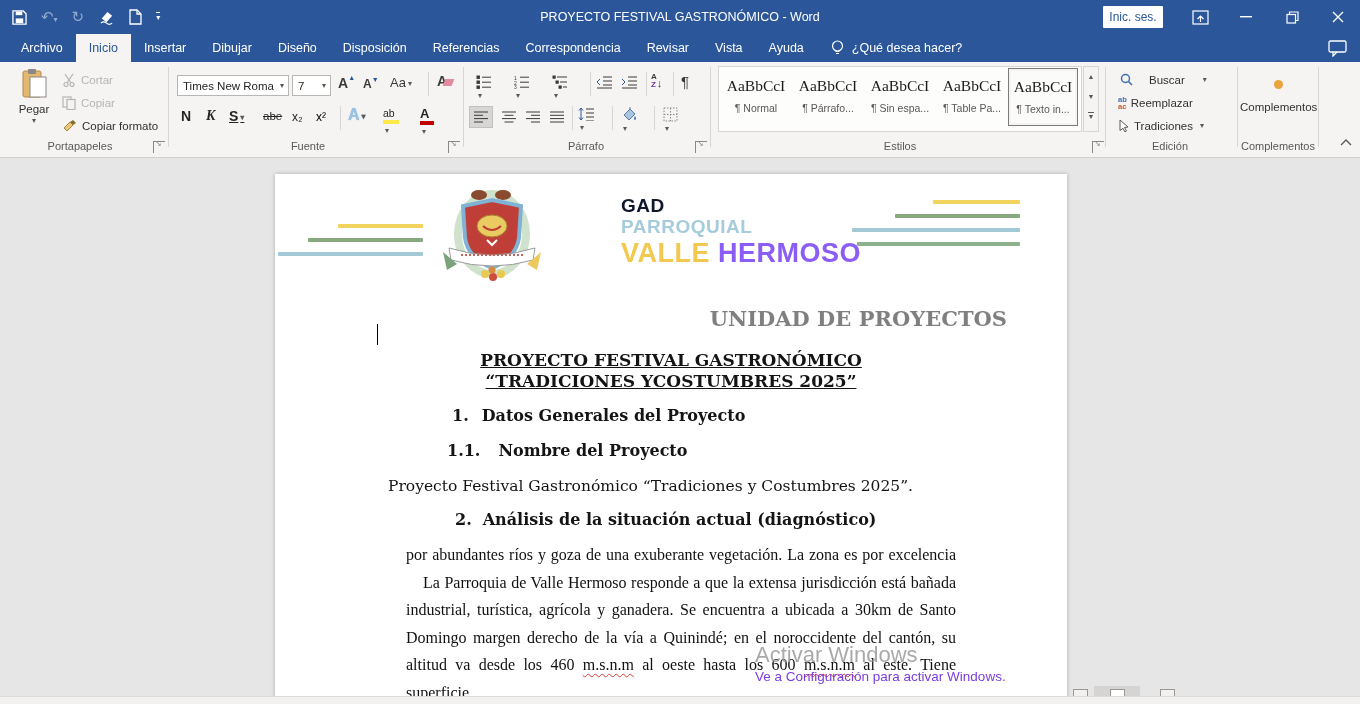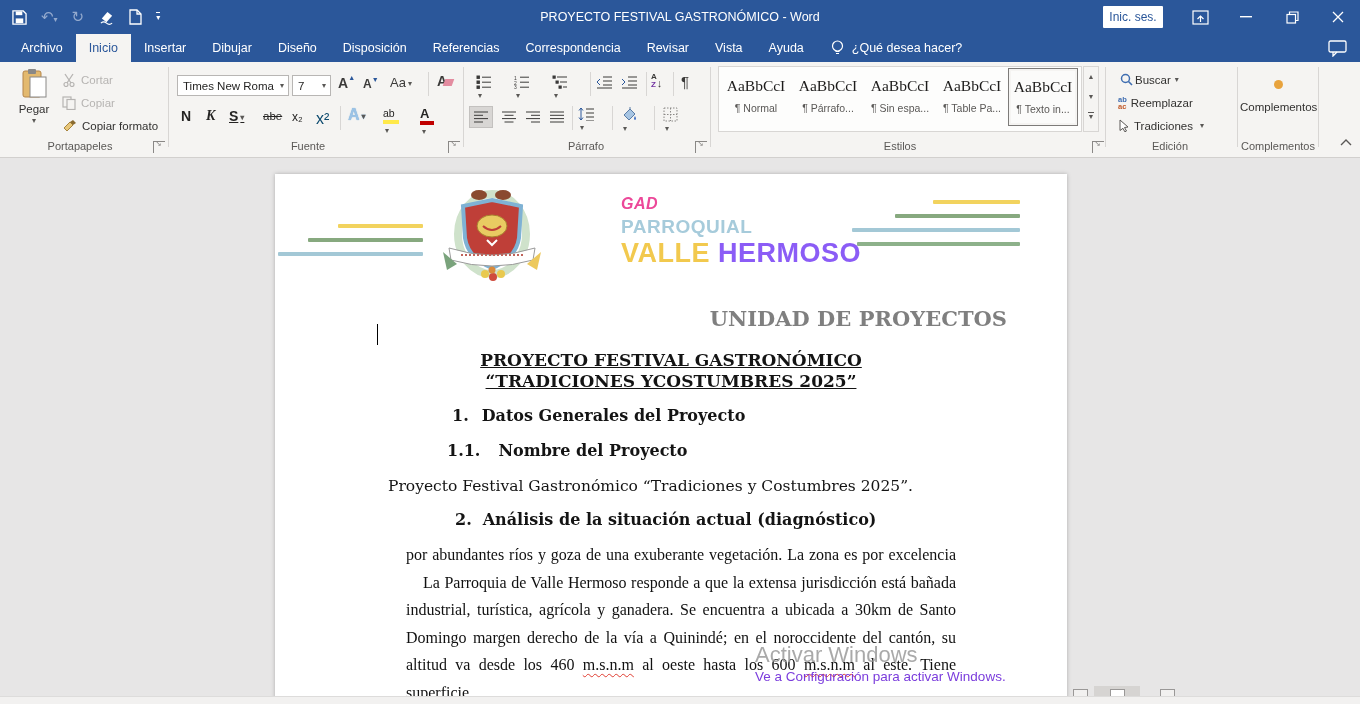--- a/index.html
+++ b/index.html
@@ -203,21 +203,21 @@
     <div class="sep" style="left:428px;top:10px;height:24px;"></div>
     <div class="abs" style="left:437px;top:11px;font-size:14px;font-weight:bold;color:#3b3a39;">
       <span>A</span><span style="display:inline-block;width:9px;height:7px;background:#e38ca0;transform:skewX(-20deg);margin-left:-3px;"></span>
     </div>
 
     <div class="abs" style="left:181px;top:46px;font-size:14px;font-weight:bold;color:#252423;">N</div>
     <div class="abs" style="left:206px;top:46px;font-size:14px;font-weight:bold;font-style:italic;font-family:'Liberation Serif',serif;color:#252423;">K</div>
     <div class="abs dd" style="left:229px;top:46px;font-size:14px;font-weight:bold;text-decoration:underline;color:#252423;"><span>S</span></div>
     <div class="abs" style="left:263px;top:48px;font-size:11.5px;text-decoration:line-through;color:#252423;">abe</div>
     <div class="abs" style="left:292px;top:48px;font-size:12px;color:#252423;">x₂</div>
-    <div class="abs" style="left:316px;top:48px;font-size:16px;color:#0c4a6e;">x²</div>
+    <div class="abs" style="left:316px;top:48px;font-size:12px;color:#000000;">x²</div>
     <div class="sep" style="left:340px;top:44px;height:24px;"></div>
     <div class="abs dd" style="left:348px;top:44px;font-size:16px;font-weight:bold;color:#9cc3e5;text-shadow:0 0 1px #6da4d4;"><span>A</span></div>
     <div class="abs dd" style="left:383px;top:45px;">
       <span style="font-size:10.5px;color:#252423;">ab</span>
       <div style="width:16px;height:4px;background:#ffe94a;margin-top:1px;"></div>
     </div>
     <div class="abs dd" style="left:420px;top:44px;">
       <span style="font-size:13px;font-weight:bold;color:#252423;">A</span>
       <div style="width:14px;height:4px;background:#c00000;margin-top:0px;"></div>
     </div>
@@ -385,21 +385,21 @@
       <div class="nm">¶ Table Pa...</div>
     </div>
     <div class="stylecard selbox" style="left:1008px;">
       <div class="prev">AaBbCcI</div>
       <div class="nm">¶ Texto in...</div>
     </div>
     <div class="abs" style="left:1083px;top:4px;width:14px;height:64px;border:1px solid #d8d6d4;background:#f5f4f2;font-size:7px;color:#5a5856;text-align:center;line-height:20px;">▲<br>▼<br><span style="border-top:1px solid #5a5856;">▼</span></div>
     <div class="glabel" style="left:900px;">Estilos</div>
     <div class="launch" style="left:1092px;"></div>
 
-    <div class="abs dd" style="left:1120px;top:11px;display:flex;align-items:center;gap:2px;">
+    <div class="abs dd" style="left:1120px;top:11px;display:flex;align-items:center;gap:16px;">
       <svg width="13" height="13" viewBox="0 0 13 13">
           <circle cx="5.5" cy="5.5" r="4" fill="none" stroke="#3f6db0" stroke-width="1.5"></circle>
           <line x1="8.5" y1="8.5" x2="12" y2="12" stroke="#3f6db0" stroke-width="1.6"></line>
         </svg>
       <span class="rlabel">Buscar</span>
     </div>
     <div class="abs" style="left:1118px;top:34px;display:flex;align-items:center;gap:4px;">
       <span style="font-size:7.5px;line-height:7px;font-weight:bold;"><span style="color:#3f6db0;">ab</span><br><span style="color:#c05a2a;">ac</span></span>
       <span class="rlabel">Reemplazar</span>
     </div>
@@ -448,21 +448,21 @@
           <line x1="28" y1="69" x2="90" y2="69" stroke="#c0635a" stroke-width="2" stroke-dasharray="2,2"></line>
           <path d="M10 66 L24 78 L14 84 Z" fill="#7aa37c"></path>
           <path d="M108 66 L94 78 L104 84 Z" fill="#edc95c"></path>
           <circle cx="52" cy="88" r="4" fill="#e9c94f"></circle>
             <circle cx="60" cy="91" r="4" fill="#cf4b3c"></circle>
             <circle cx="68" cy="88" r="4" fill="#e9c94f"></circle>
             <circle cx="59" cy="84" r="3.5" fill="#d98a3a"></circle>
         </svg>
       </div>
 
-      <div class="logotxt" style="left:346px;top:22px;font-size:16px;color:#ec4899;font-style:italic;">GAD</div>
+      <div class="logotxt" style="left:346px;top:22px;font-size:19px;color:#0f172a;">GAD</div>
       <div class="logotxt" style="left:346px;top:43px;font-size:19px;color:#a6cbdb;">PARROQUIAL</div>
       <div class="logotxt" style="left:346px;top:66px;font-size:27px;">
         <span style="color:#f2c94e;">VALLE</span>
         <span style="color:#8b5cf6;">HERMOSO</span>
       </div>
 
       <div class="unit">UNIDAD DE PROYECTOS</div>
       <div class="cursor"></div>
 
       <div class="dtitle" style="top:176px;">PROYECTO FESTIVAL GASTRONÓMICO </div>

